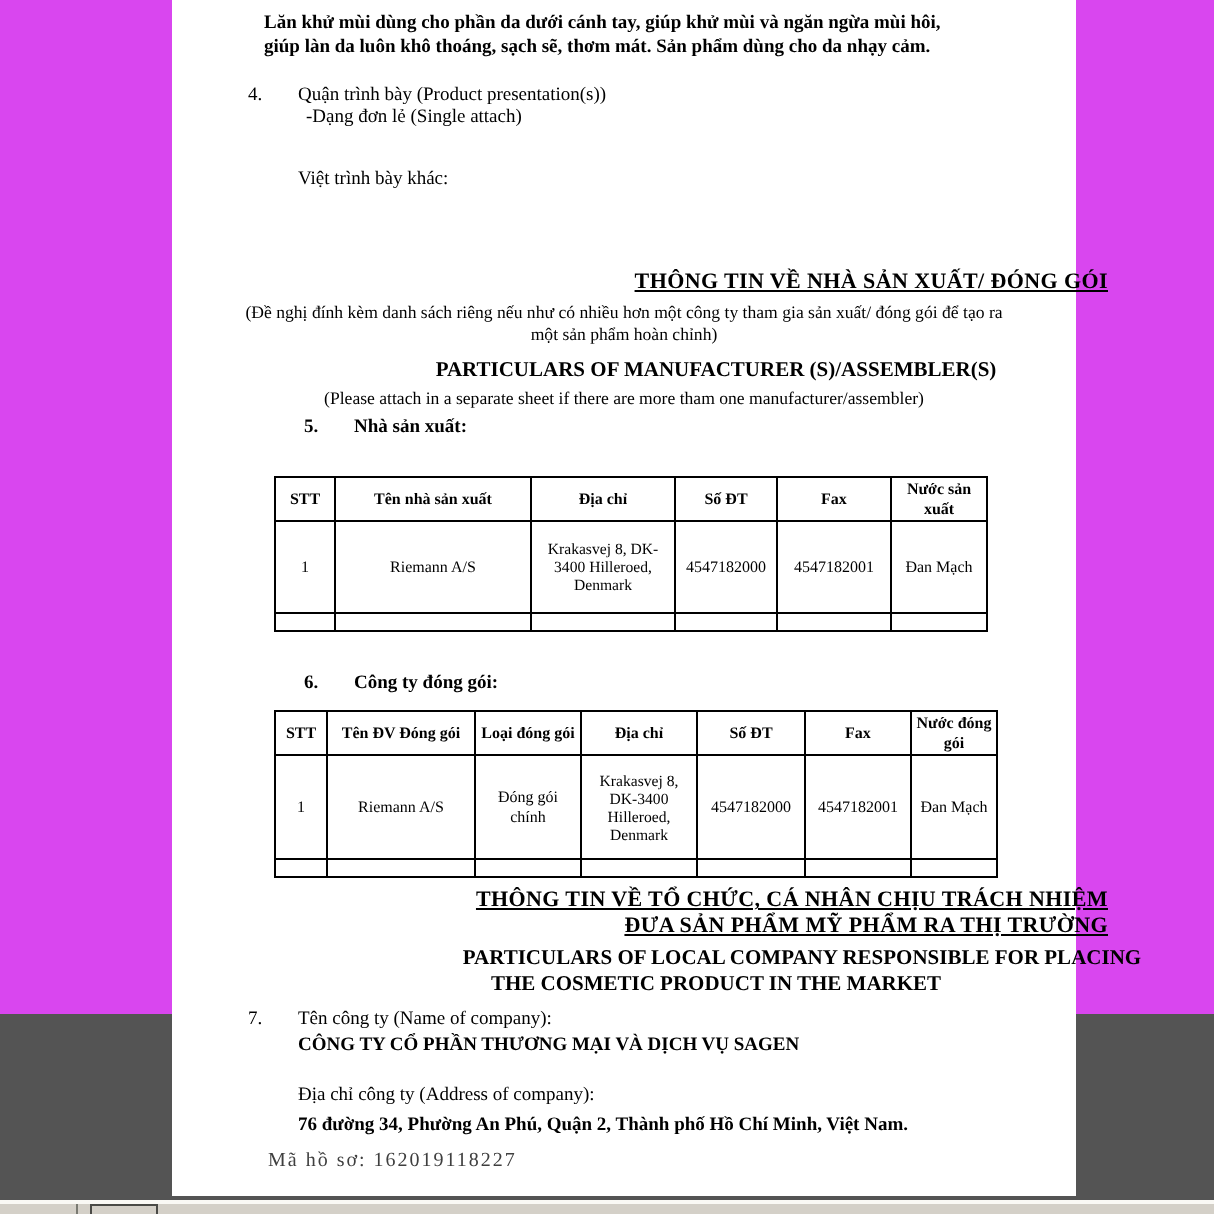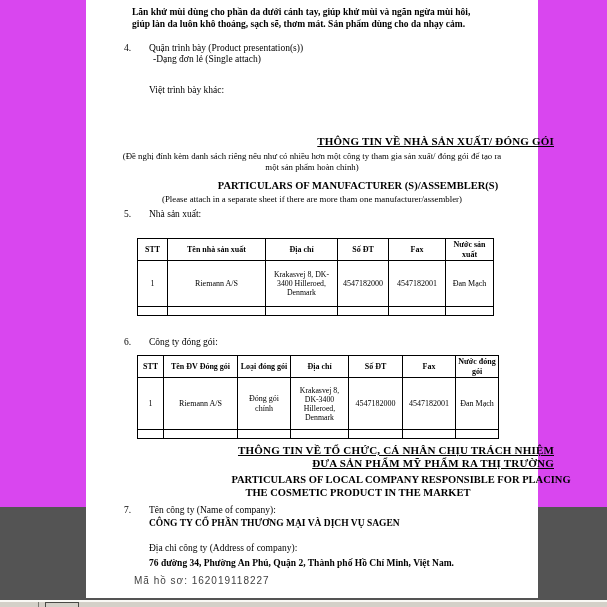--- a/index.html
+++ b/index.html
@@ -2,42 +2,42 @@
 <html><head>
 <meta charset="utf-8">
 <style>
   html,body{margin:0;padding:0;background:#545454;}
   .screen{position:relative;width:607px;height:607px;overflow:hidden;
           font-family:"Liberation Serif","DejaVu Serif",serif;color:#000;}
   .viewer{position:absolute;left:0;top:0;width:607px;height:507px;background:#d946ef;}
   .page{position:absolute;left:86px;top:0;width:452px;height:598px;background:#ffffff;}
 
   .abs{position:absolute;}
-  .b{font-weight:normal;}
+  .b{font-weight:bold;margin-left:28px;}
 
   .intro{left:46px;top:7px;width:350px;font-size:9.5px;line-height:11.5px;font-weight:bold;}
 
   .item{font-size:9.5px;line-height:11px;}
   .item .num{display:inline-block;width:25px;}
   .sub{font-size:9.5px;line-height:11px;}
 
   .h-vi{left:16px;width:452px;font-size:11px;font-weight:bold;text-align:right;letter-spacing:.2px;text-decoration:underline;}
   .note{left:30px;width:392px;font-size:8.8px;line-height:10.5px;text-align:center;}
   .h-en{left:0;width:452px;font-size:10.5px;font-weight:bold;text-align:center;margin-left:46px;}
 
   table{border-collapse:collapse;table-layout:fixed;background:#fff;}
   td,th{border:1px solid #000;font-size:8px;line-height:9.5px;text-align:center;
         vertical-align:middle;padding:1px 2px;overflow:hidden;
         font-family:"Liberation Serif","DejaVu Serif",serif;}
   th{font-weight:bold;}
   tr.sliver td{height:6px;border-bottom:1px solid #000;}
   .addr-cell{font-size:7.8px;line-height:9px;}
 
   .company{font-size:9.5px;font-weight:bold;}
-  .filecode{font-family:Liberation Sans, sans-serif;
+  .filecode{font-family:Liberation Serif, serif;
             font-size:10px;color:#3f3f3f;letter-spacing:1px;}
 
   .hscroll{position:absolute;left:0;top:600px;width:607px;height:7px;background:#d4d0c8;
            border-top:2px solid #faf9f5;}
   .hscroll .btn-divider{position:absolute;left:38px;top:0;width:1px;height:7px;background:#7a7a72;}
   .hscroll .thumb{position:absolute;left:45px;top:0;width:32px;height:6px;
                   background:#d4d0c8;border:1px solid #4a4a46;}
 </style>
 </head>
 <body>

